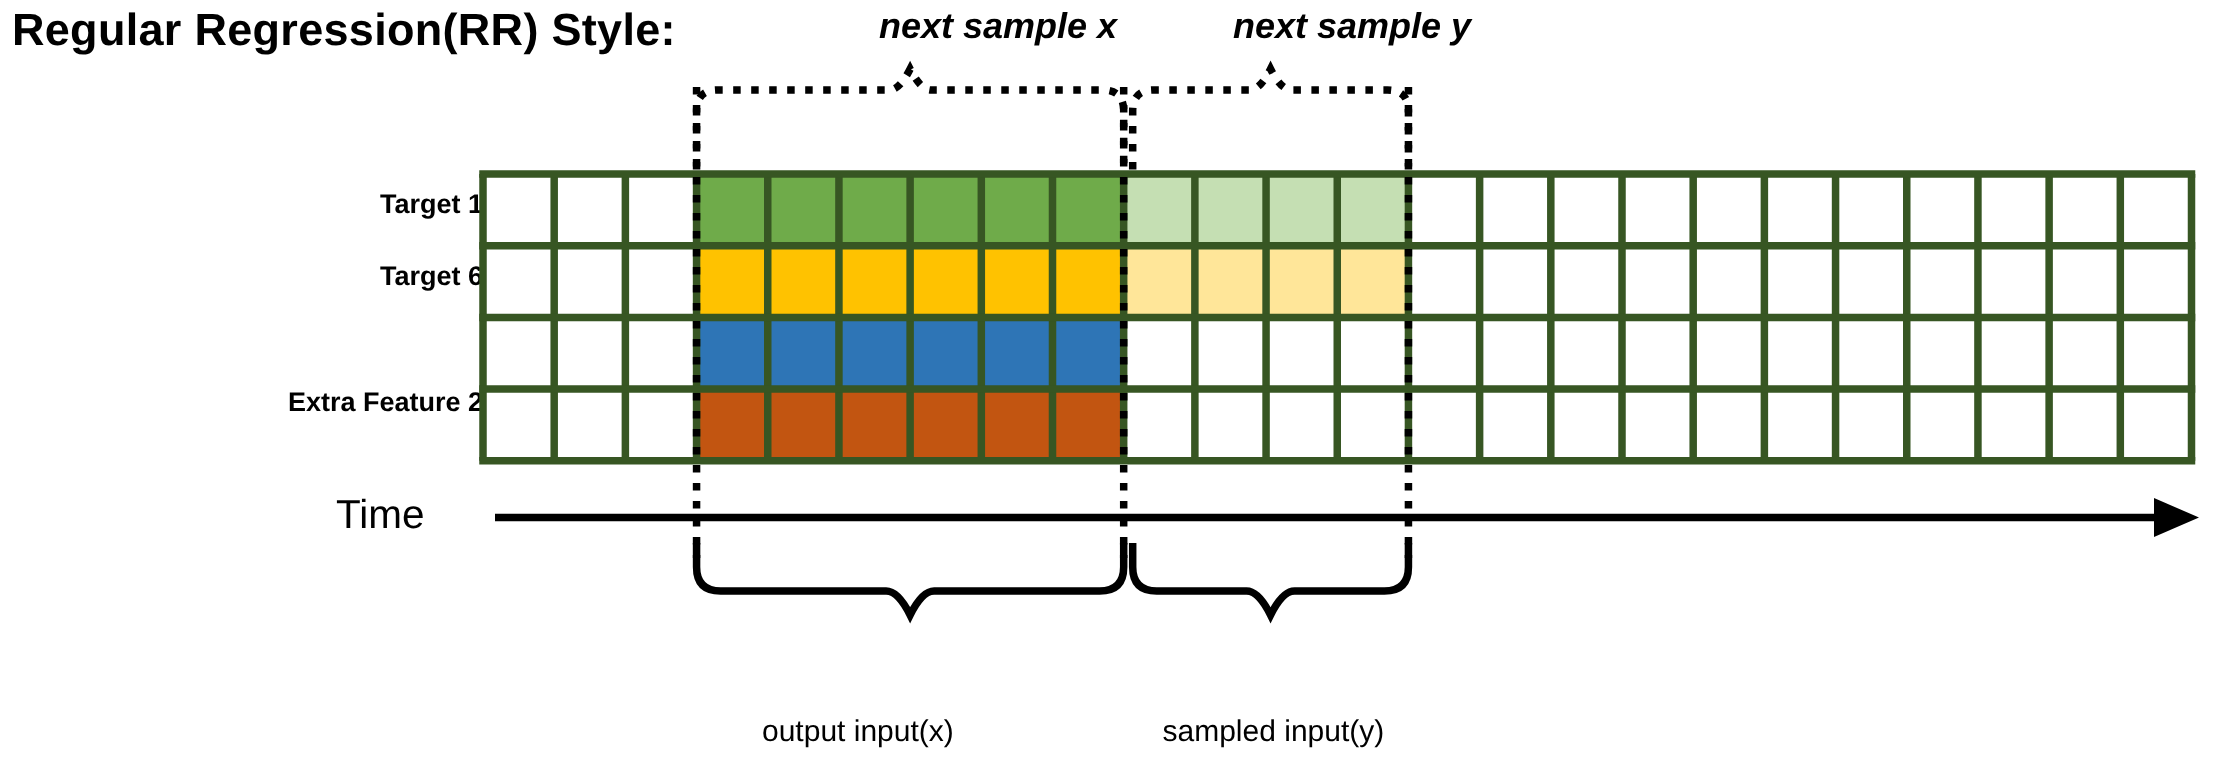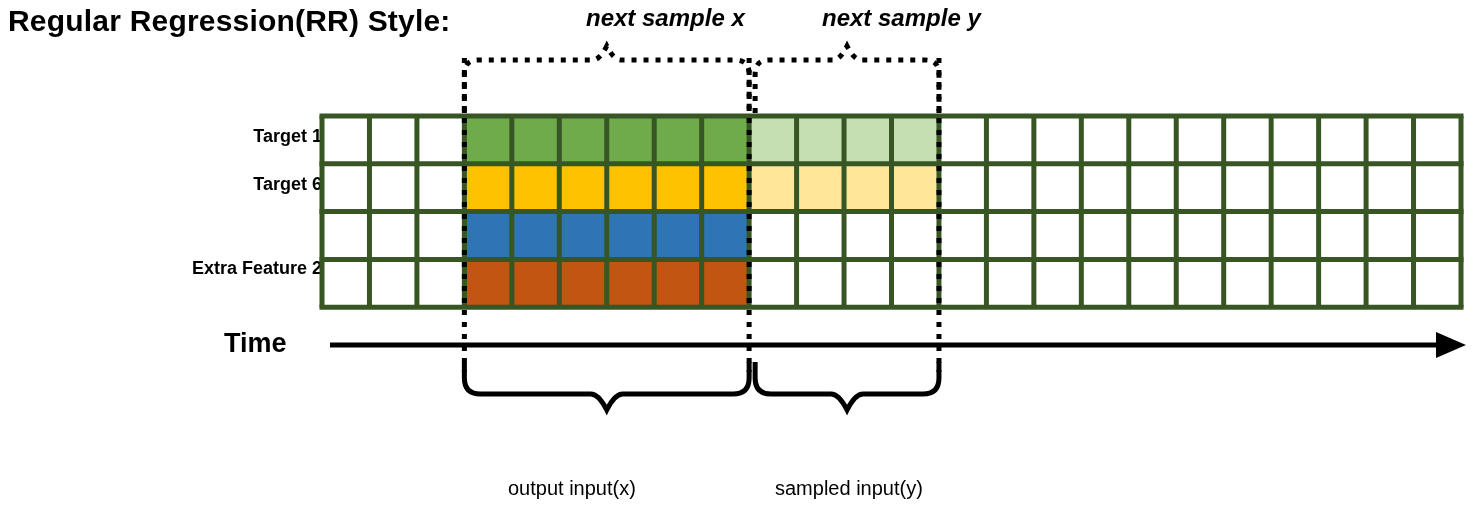--- a/index.html
+++ b/index.html
@@ -4,21 +4,21 @@
 <style>
   html,body{margin:0;padding:0;background:#ffffff;}
   body{width:1476px;height:516px;overflow:hidden;
        font-family:"Liberation Sans", sans-serif;color:#000;}
   #stage{position:relative;width:1476px;height:516px;}
   svg{position:absolute;left:0;top:0;}
   .txt{position:absolute;white-space:pre;}
   #title{left:8px;top:4px;font-size:30px;font-weight:700;letter-spacing:.2px;}
   .rowlab{position:absolute;right:1154px;font-size:18px;font-weight:700;text-align:center;white-space:pre;}
   #rl0{top:126px;} #rl1{top:174px;} #rl2{top:222px;} #rl3{top:258px;}
-  #timelab{left:224px;top:328px;font-size:27px;font-weight:700;}
+  #timelab{left:224px;top:328px;font-size:27px;font-weight:400;}
   .itallab{position:absolute;font-size:24px;font-style:italic;font-weight:600;}
   #nsx{left:586px;top:4px;} #nsy{left:822px;top:4px;font-style:italic;}
   .blk{position:absolute;font-size:20px;line-height:26px;white-space:pre;}
   #bx{left:508px;top:423px;} #by{left:775px;top:423px;}
 </style>
 </head>
 <body>
 
 <div id="stage">
 

